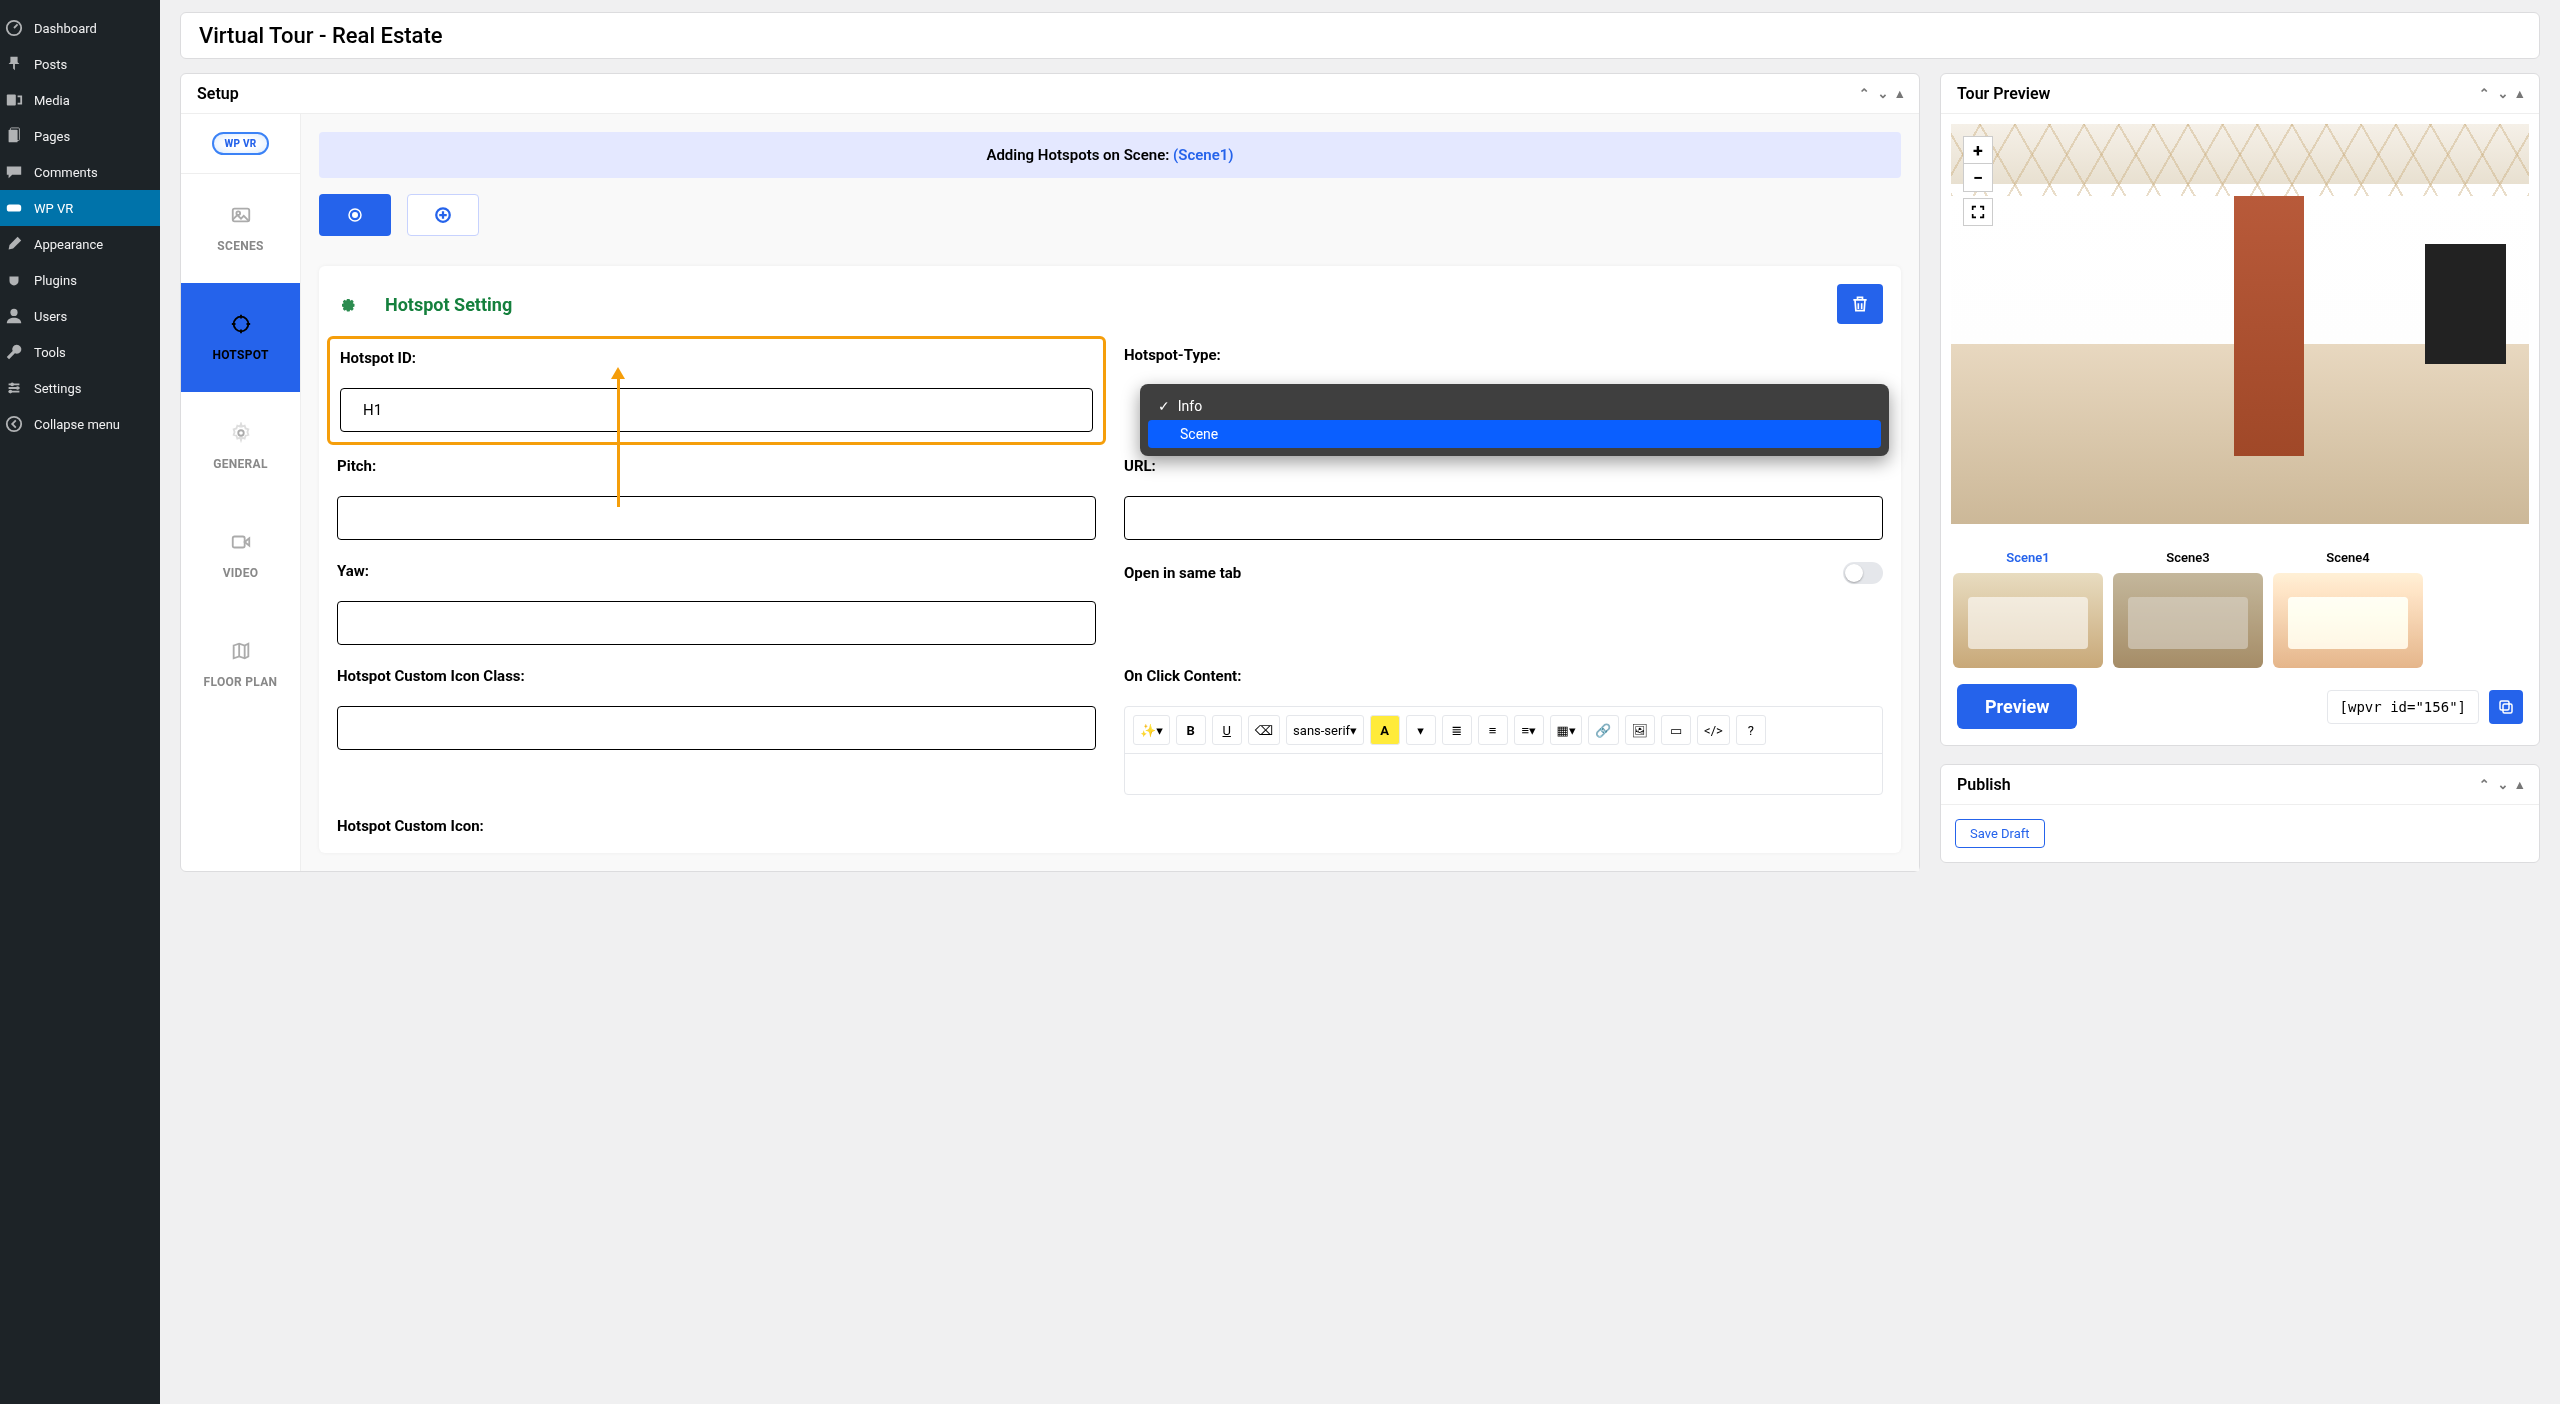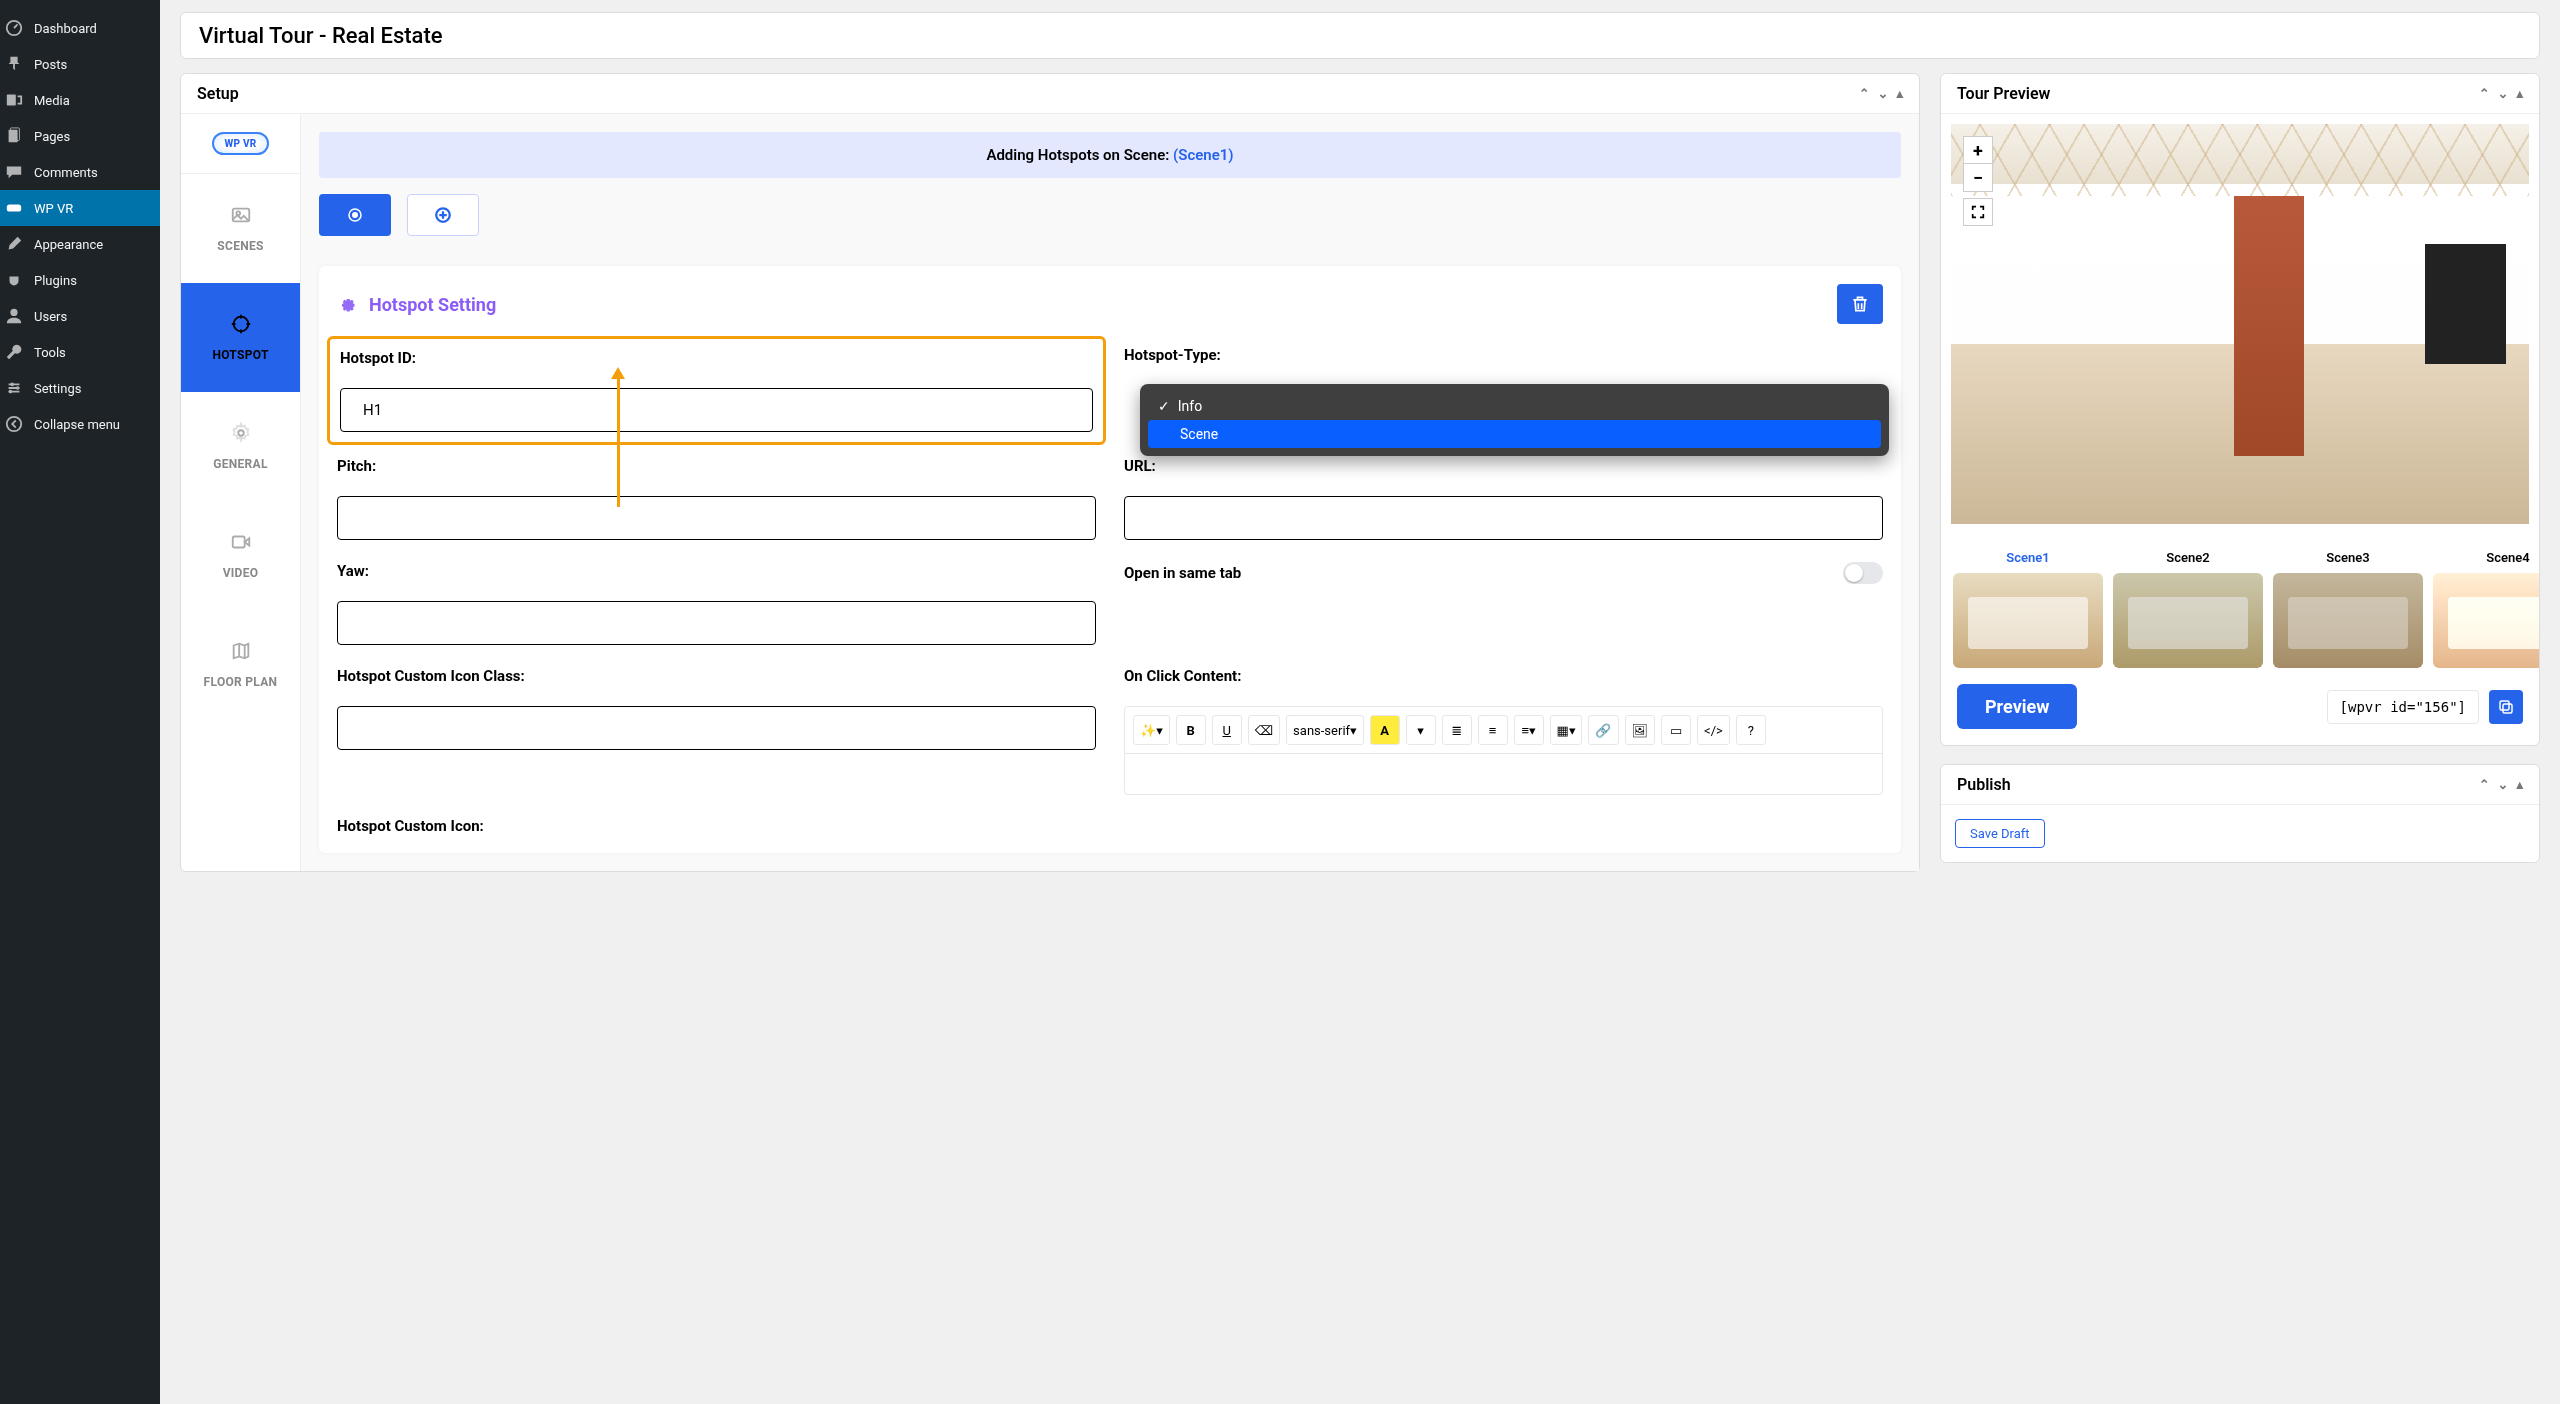--- a/index.html
+++ b/index.html
@@ -28,21 +28,21 @@
 .vr-tab .logo-badge { border: 2px solid #3b82f6; border-radius: 50px; padding: 4px 10px; font-size: 10px; font-weight: 800; color: #2563eb; background: radial-gradient(ellipse at center, #fff 40%, #dbeafe 100%); }
 .setup-content { flex: 1; padding: 18px; background: #f9f9f9; }
 .scene-banner { background: #e4e8ff; border-radius: 4px; padding: 14px; text-align: center; font-weight: 600; font-size: 15px; margin-bottom: 16px; }
 .scene-banner .link { color: #2563eb; }
 .add-row { display: flex; gap: 16px; margin-bottom: 30px; }
 .add-btn { width: 72px; height: 42px; border-radius: 4px; display: flex; align-items: center; justify-content: center; cursor: pointer; }
 .add-btn.primary { background: #2563eb; color: #fff; }
 .add-btn.secondary { border: 1px solid #c7d2fe; color: #2563eb; background: #fff; }
 .section-card { background: #fff; border-radius: 6px; padding: 18px; box-shadow: 0 0 4px rgba(0,0,0,0.05); }
 .section-title-row { display: flex; justify-content: space-between; align-items: center; margin-bottom: 22px; }
-.section-title { display: flex; align-items: center; gap: 12px; font-size: 18px; font-weight: 700; color: #8b5cf6; }
+.section-title { display: flex; align-items: center; gap: 28px; font-size: 18px; font-weight: 700; color: #15803d; }
 .delete-btn { width: 46px; height: 40px; background: #2563eb; border-radius: 4px; display: flex; align-items: center; justify-content: center; color: #fff; cursor: pointer; }
 .form-grid { display: grid; grid-template-columns: 1fr 1fr; gap: 22px 28px; position: relative; }
 .form-field { display: flex; flex-direction: column; gap: 21px; }
 .form-field label { font-weight: 700; font-size: 15px; }
 .form-field input[type=text] { border: 1px solid #000000; border-radius: 4px; padding: 12px 22px; font-size: 15px; }
 .highlight-box { border: 3px solid #f59e0b; border-radius: 6px; padding: 10px; margin: -10px; }
 .dropdown-open { position: relative; }
 .dropdown-popup { position: absolute; top: 38px; left: 16px; right: -6px; background: #3f3f3f; border-radius: 8px; box-shadow: 0 6px 18px rgba(0,0,0,0.4); padding: 8px; z-index: 10; }
 .dropdown-popup .opt { padding: 6px 10px; color: #fff; font-size: 14px; display: flex; align-items: center; gap: 8px; border-radius: 4px; cursor: pointer; }
 .dropdown-popup .opt.selected::before { content: "✓"; }
@@ -391,24 +391,20 @@
             </div>
           </div>
         </div>
 
         <div class="thumbs">
           <div class="thumb active">
               <span>Scene1</span>
               <div class="thumb-img"></div>
             </div>
           <div class="thumb">
-              <span>Scene2</span>
-              <div class="thumb-img" style="filter:brightness(0.9) hue-rotate(10deg);"></div>
-            </div>
-          <div class="thumb">
               <span>Scene3</span>
               <div class="thumb-img" style="filter:brightness(0.8) sepia(0.2);"></div>
             </div>
           <div class="thumb">
               <span>Scene4</span>
               <div class="thumb-img" style="filter:brightness(1.1) hue-rotate(-10deg);"></div>
             </div>
         </div>
 
         <div class="preview-footer">

